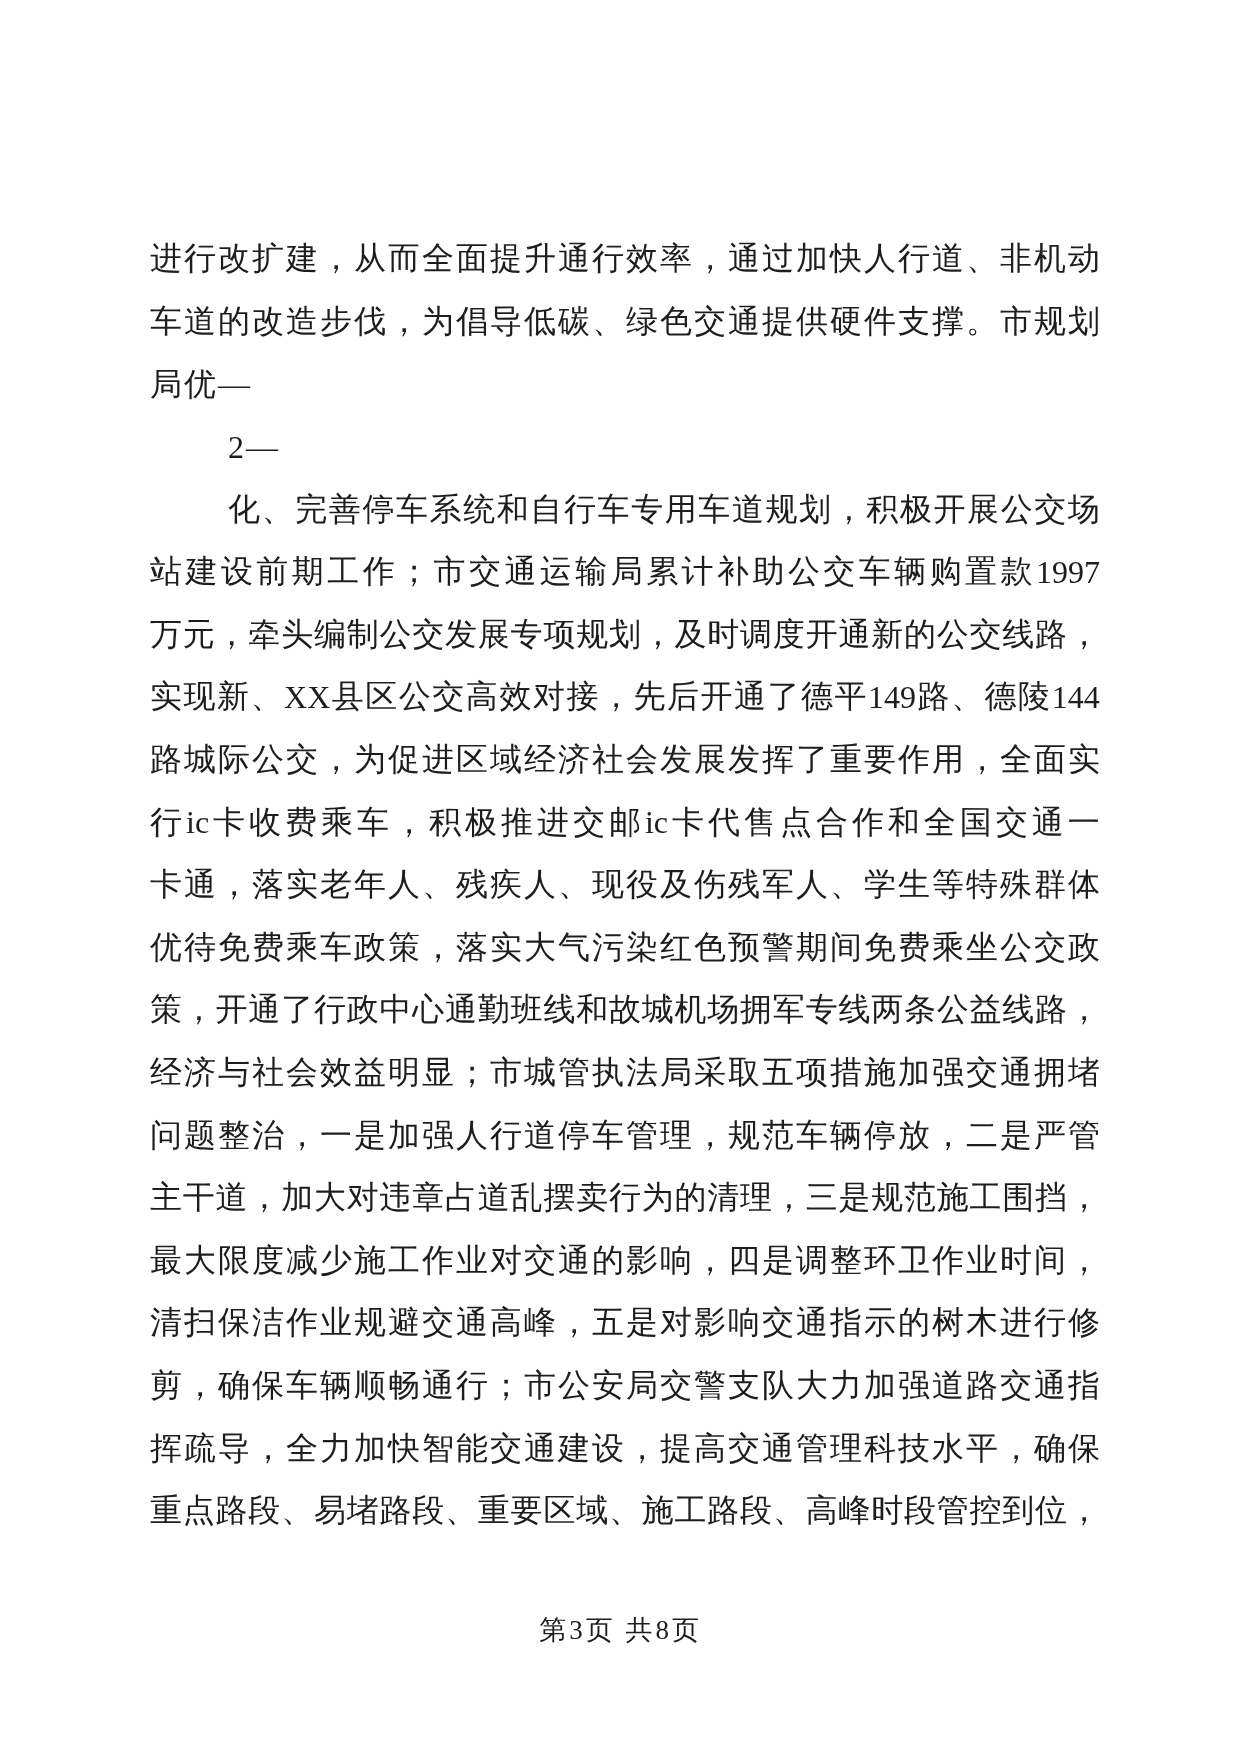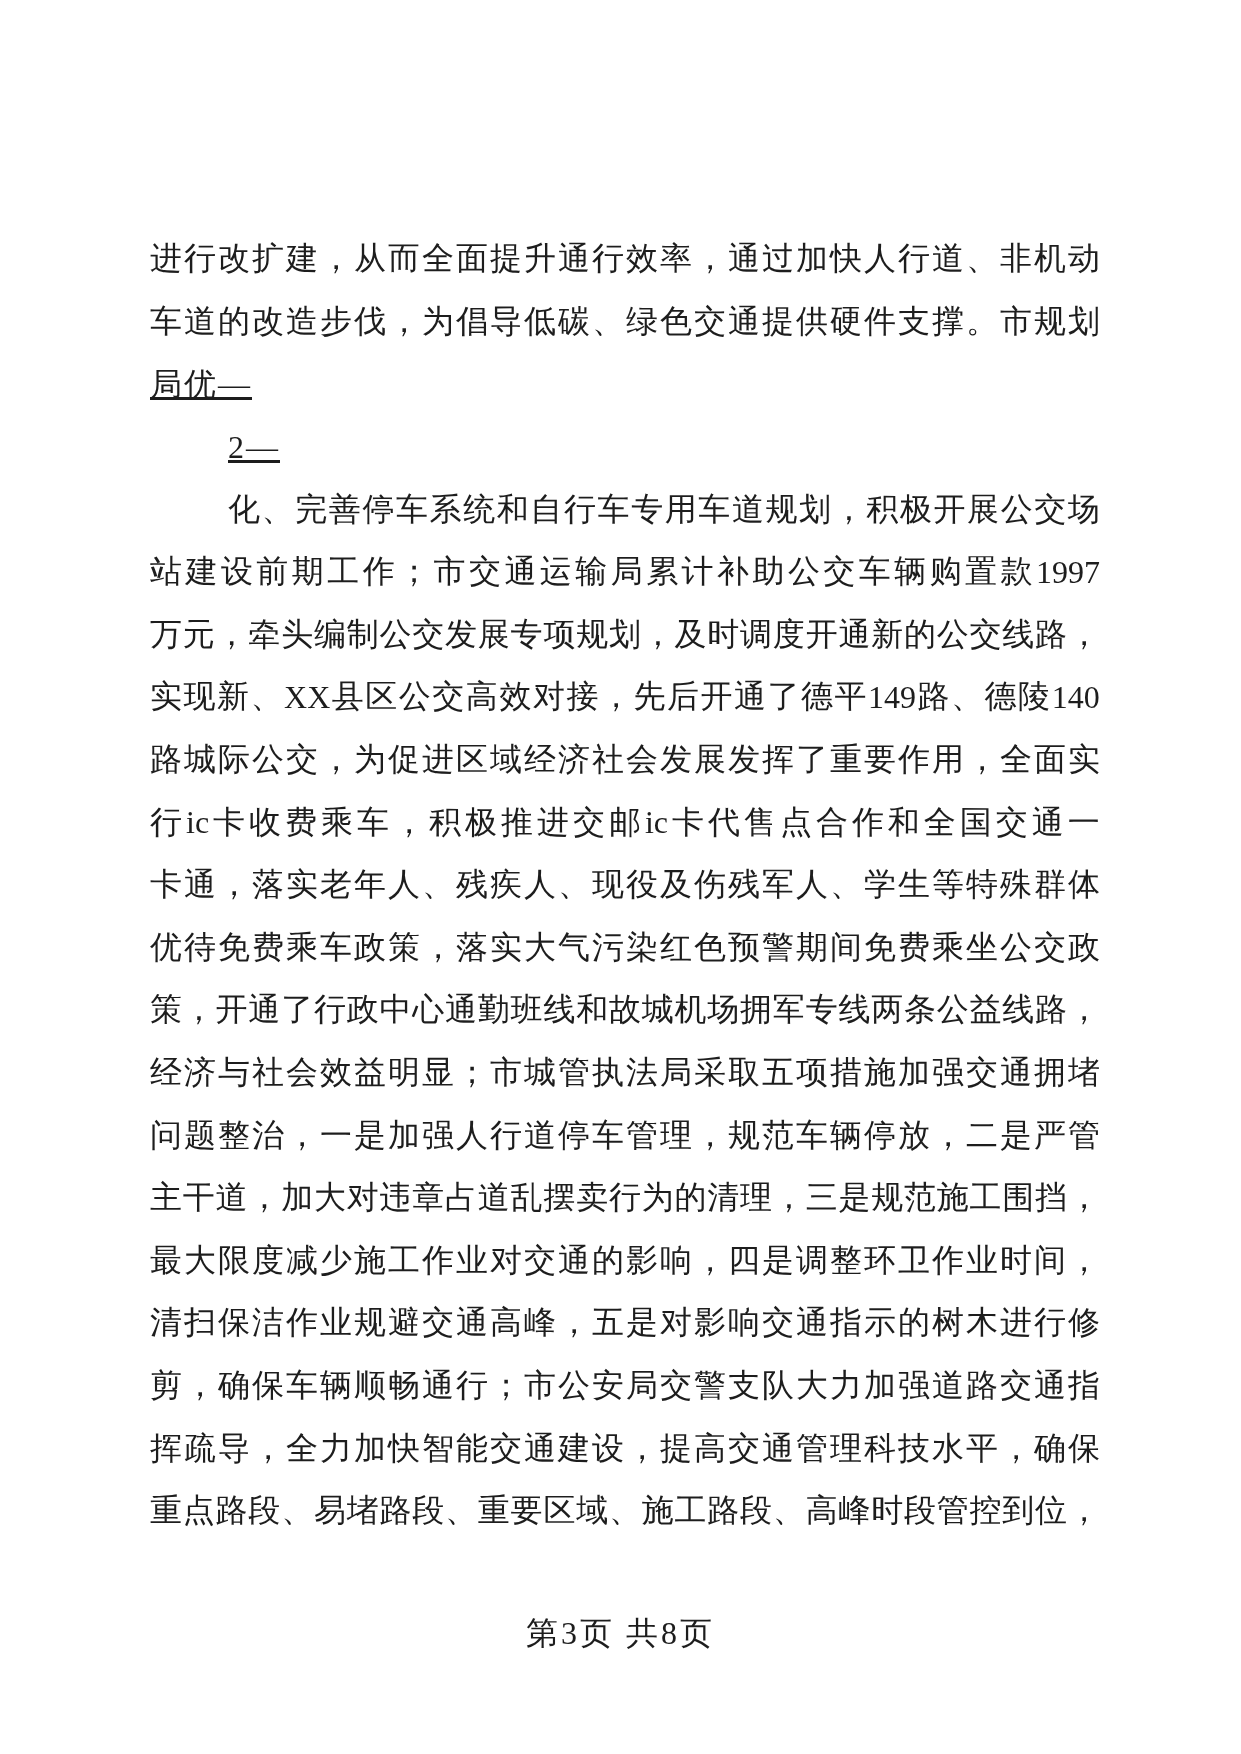--- a/index.html
+++ b/index.html
@@ -28,35 +28,34 @@
     white-space: nowrap;
   }
   .line.justified {
     display: flex;
     justify-content: space-between;
     align-items: center;
   }
   .line.plain {
     line-height: 62.6px;
     letter-spacing: 2px;
-    text-decoration: underline;
   }
   .line.indent {
     padding-left: 78px;
   }
   .line .u {
     display: inline-block;
   }
   .page-footer {
     position: absolute;
     top: 1612px;
     left: 0;
     width: 100%;
     text-align: center;
-    font-size: 32px;
+    font-size: 27px;
     letter-spacing: 3px;
     color: #1d1d1d;
   }
 </style>
 </head>
 <body>
 
 <div class="page">
   <div class="doc-body" id="doc-body">
       <div class="line justified">
@@ -228,21 +227,21 @@
         <span class="u">开</span>
         <span class="u">通</span>
         <span class="u">了</span>
         <span class="u">德</span>
         <span class="u">平</span>
         <span class="u">149</span>
         <span class="u">路</span>
         <span class="u">、</span>
         <span class="u">德</span>
         <span class="u">陵</span>
-        <span class="u">140</span>
+        <span class="u">144</span>
       </div>
       <div class="line justified">
         <span class="u">路</span>
         <span class="u">城</span>
         <span class="u">际</span>
         <span class="u">公</span>
         <span class="u">交</span>
         <span class="u">，</span>
         <span class="u">为</span>
         <span class="u">促</span>

